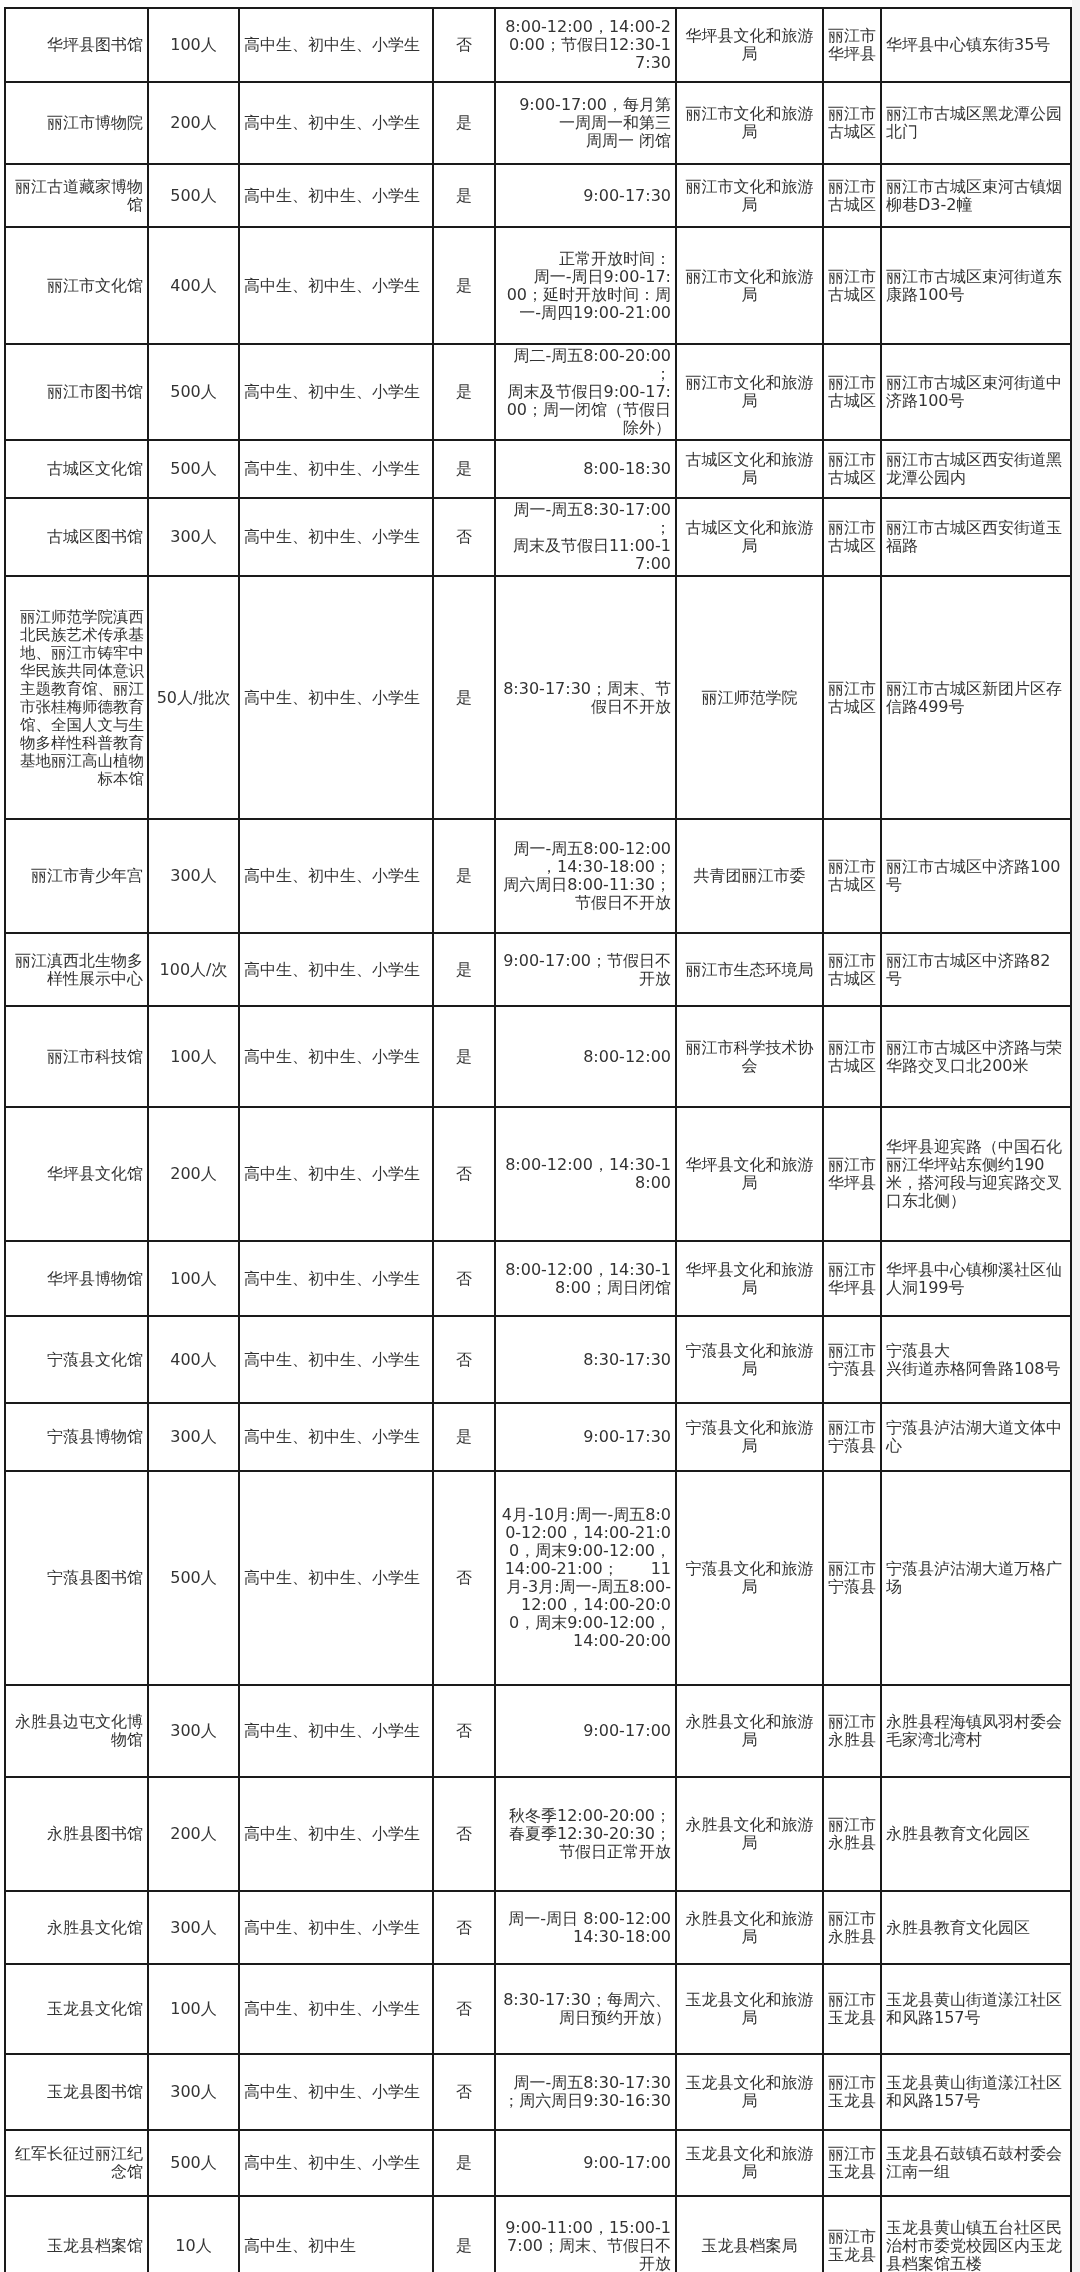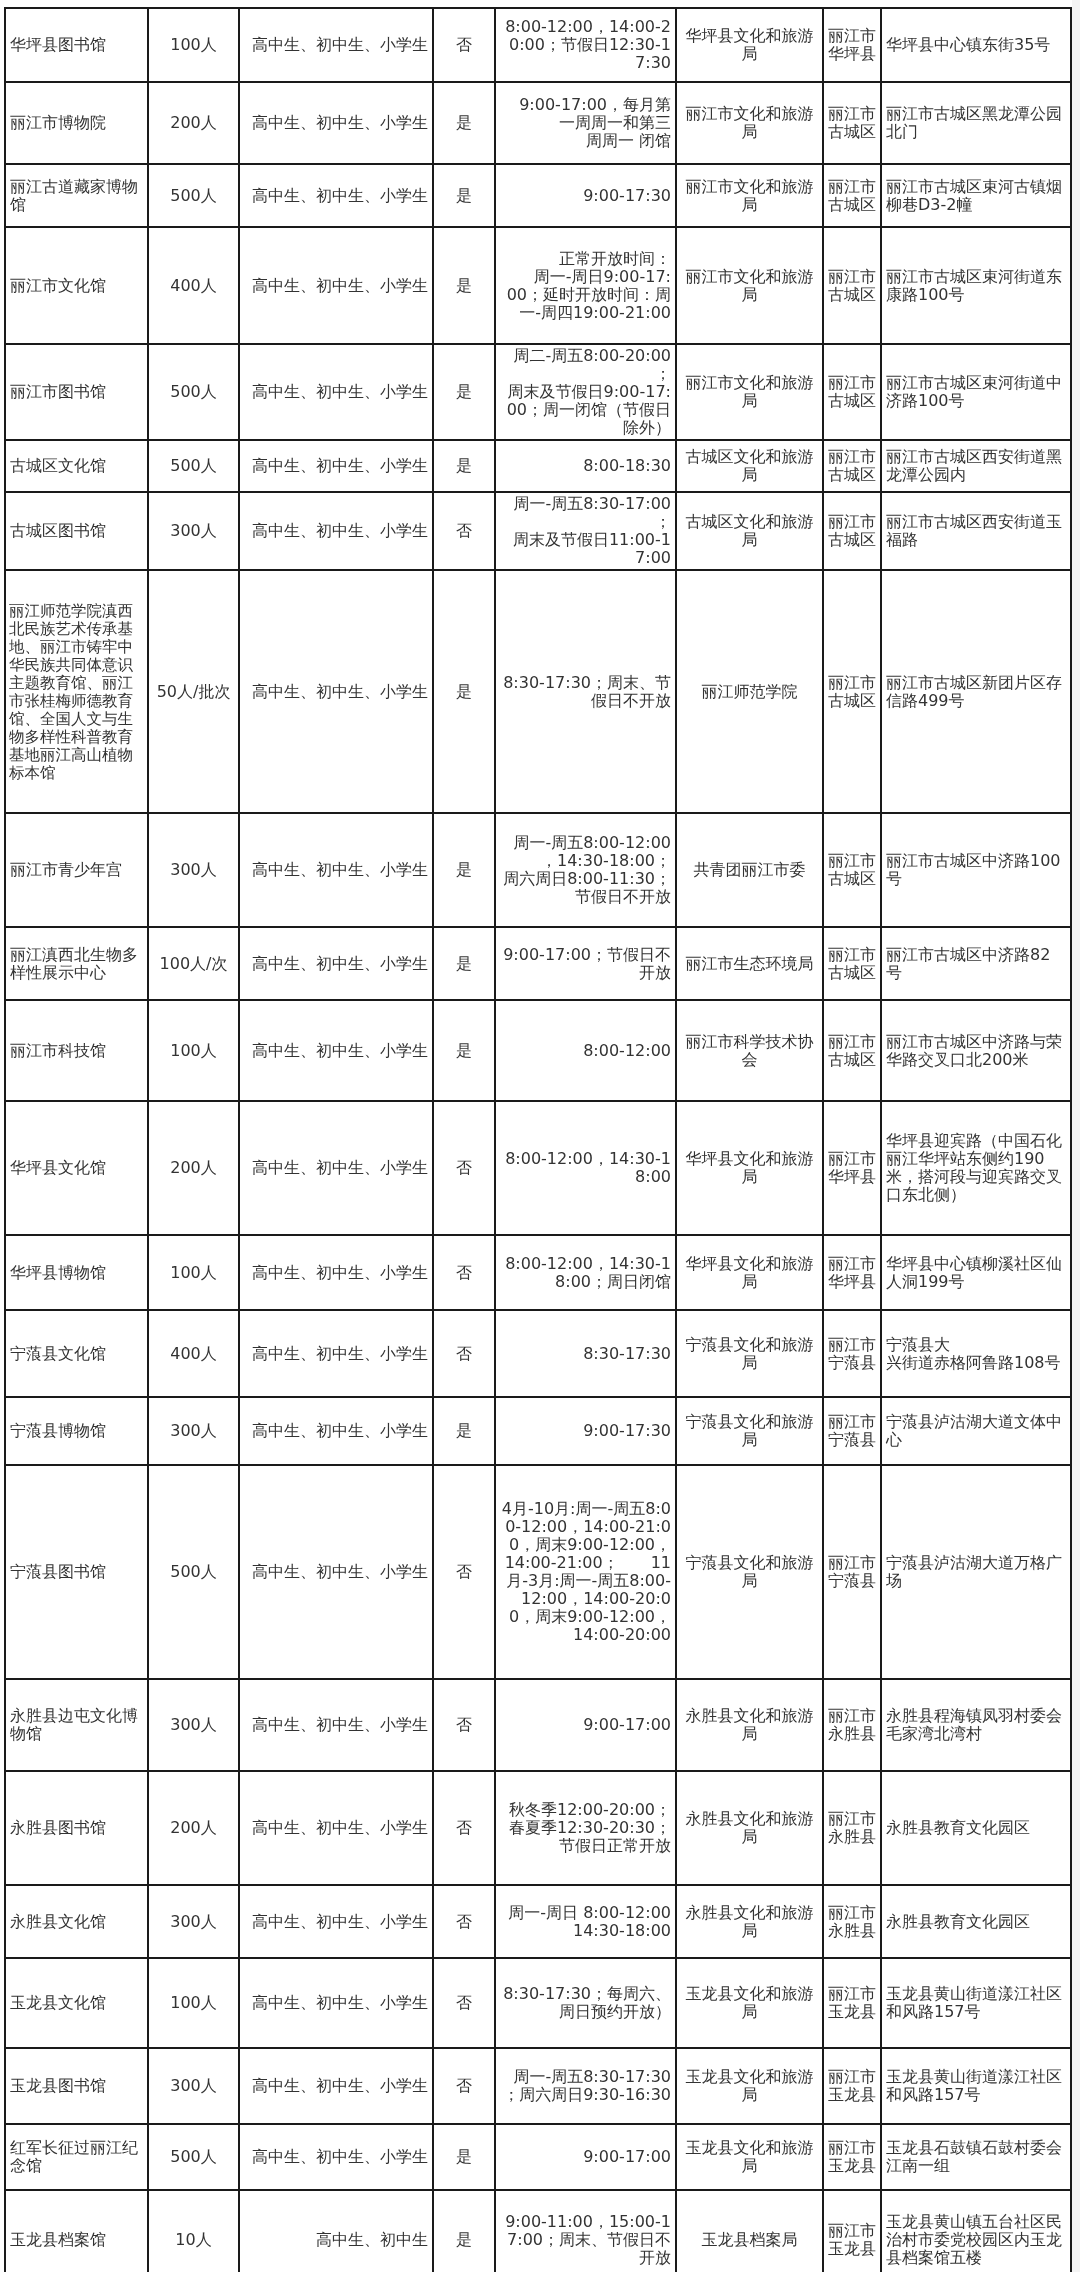--- a/index.html
+++ b/index.html
@@ -28,24 +28,24 @@
   }
   table.venues td {
     border: 2px solid #1a1a1a;
     padding: 2px 4px;
     font-size: 16px;
     line-height: 18px;
     vertical-align: middle;
     word-break: break-all;
     overflow: hidden;
   }
-  td.c-name { text-align: left; font-size: 16.5px; line-height: 18px; margin-left: 22px; }
+  td.c-name { text-align: right; font-size: 16.5px; line-height: 18px; margin-left: 22px; }
   td.c-name.small { font-size: 15.5px; line-height: 18px; padding: 2px 3px; }
   td.c-cap { text-align: center; font-size: 16.5px; }
-  td.c-aud { text-align: right; font-size: 16.5px; }
+  td.c-aud { text-align: left; font-size: 16.5px; }
   td.c-free { text-align: center; font-size: 16.5px; }
   td.c-hours { text-align: right; font-size: 15.5px; line-height: 17.5px; padding: 2px 2px 2px 4px; }
   td.c-org { text-align: center; font-size: 16px; }
   td.c-region { text-align: center; font-size: 15.5px; line-height: 18px; padding: 2px 2px; }
   td.c-addr { text-align: left; font-size: 15.5px; line-height: 18px; padding: 2px 3px; }
   .hours-text { white-space: pre-line; }
   .right-edge {
     position: absolute;
     left: 1072px;
     top: 0;
@@ -126,21 +126,21 @@
           <td class="c-cap"><span class="">500人</span></td>
           <td class="c-aud"><span class="">高中生、初中生、小学生</span></td>
           <td class="c-free"><span class="">是</span></td>
           <td class="c-hours"><span class="hours-text">周二-周五8:00-20:00
 ；
 周末及节假日9:00-17:00；周一闭馆（节假日除外）</span></td>
           <td class="c-org"><span class="">丽江市文化和旅游局</span></td>
           <td class="c-region"><span class="">丽江市古城区</span></td>
           <td class="c-addr"><span class="hours-text">丽江市古城区束河街道中济路100号</span></td>
         </tr>
-        <tr style="height: 52px;">
+        <tr style="height: 58px;">
           <td class="c-name"><span class="">古城区文化馆</span></td>
           <td class="c-cap"><span class="">500人</span></td>
           <td class="c-aud"><span class="">高中生、初中生、小学生</span></td>
           <td class="c-free"><span class="">是</span></td>
           <td class="c-hours"><span class="hours-text">8:00-18:30</span></td>
           <td class="c-org"><span class="">古城区文化和旅游局</span></td>
           <td class="c-region"><span class="">丽江市古城区</span></td>
           <td class="c-addr"><span class="hours-text">丽江市古城区西安街道黑龙潭公园内</span></td>
         </tr>
         <tr style="height: 65px;">

